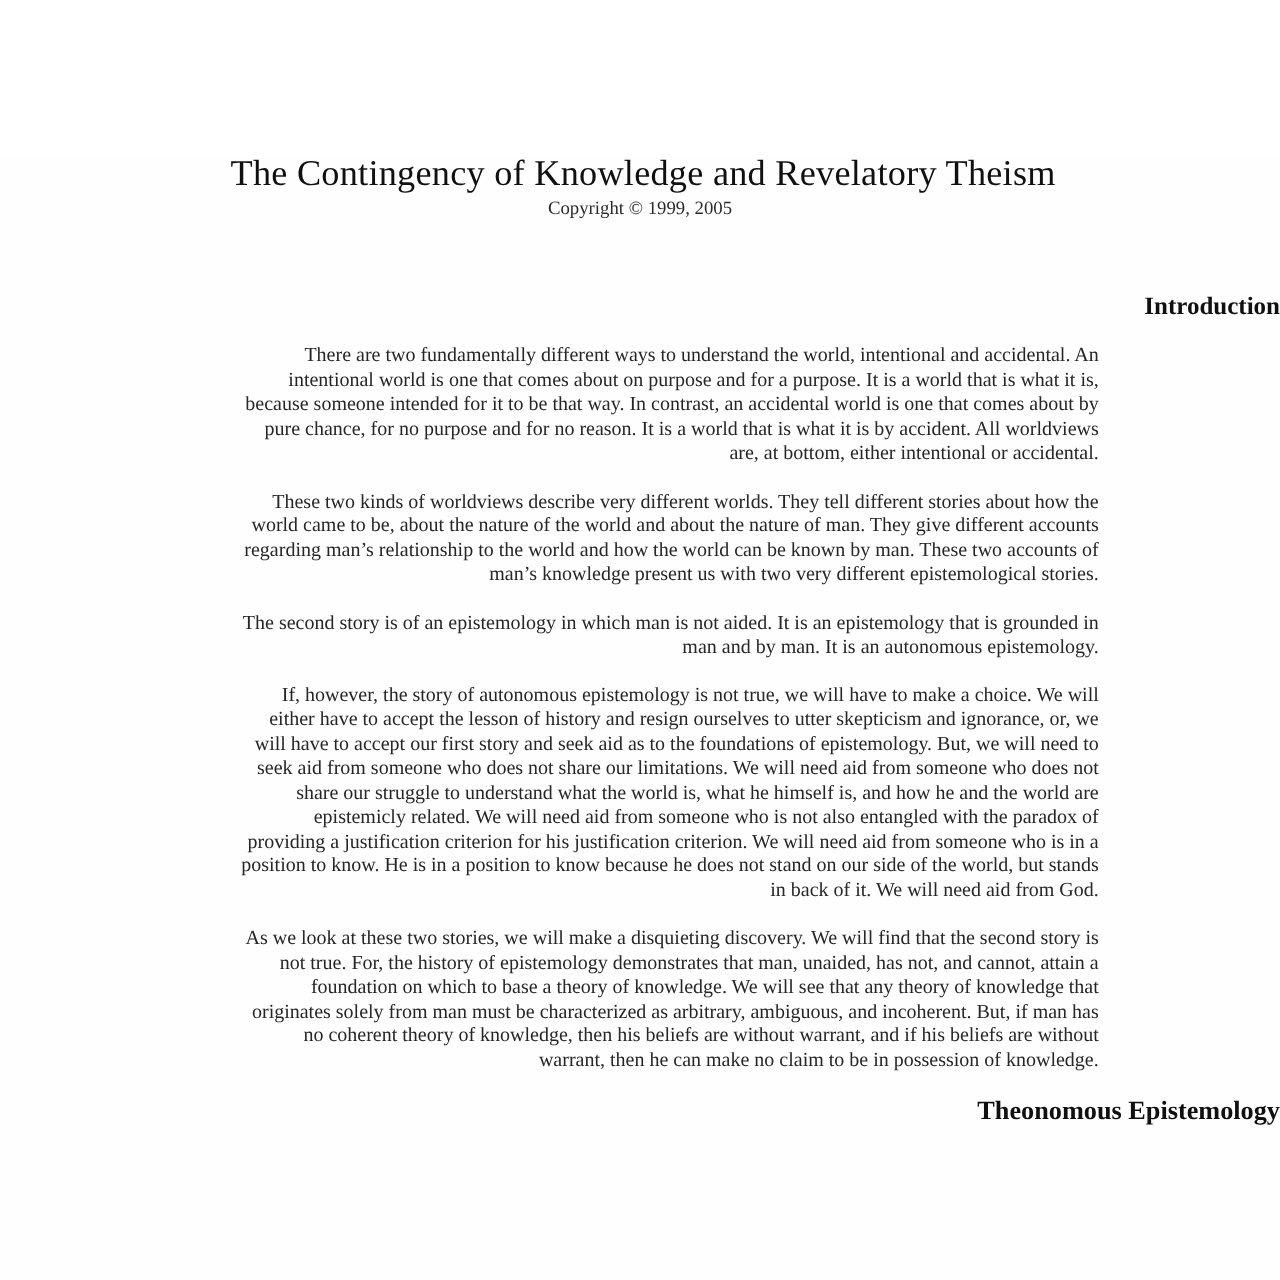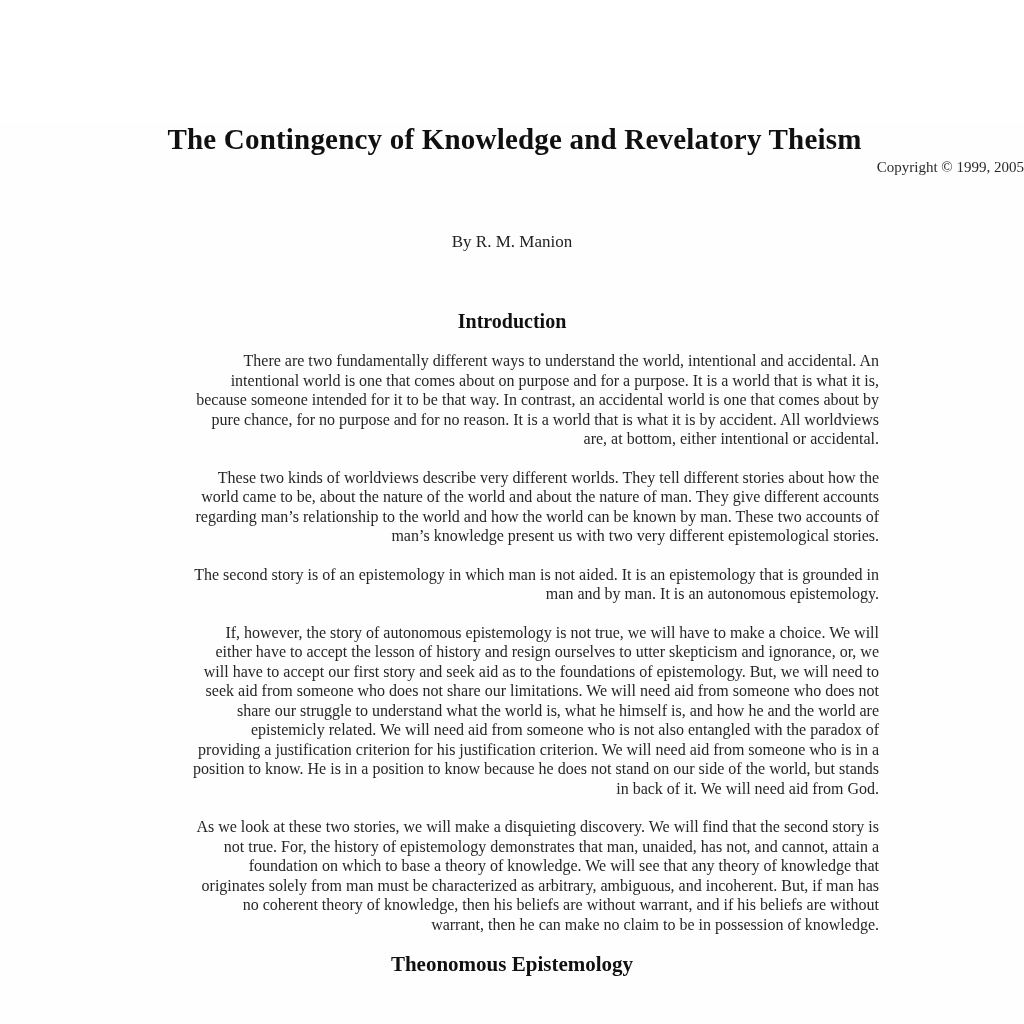--- a/index.html
+++ b/index.html
@@ -14,39 +14,39 @@
   .sheet {
     width: 1024px;
     height: 1024px;
     background: #fefefe;
     position: relative;
   }
   .doc-title {
     margin: 123px 0 0 5px;
     text-align: center;
     font-size: 29px;
-    font-weight: 700;
+    font-weight: 400;
     color: #101010;
     letter-spacing: 0.2px;
     line-height: 33px;
   }
   .copyright {
-    text-align: right;
+    text-align: center;
     font-size: 15px;
     margin-top: 3px;
     color: #2a2a2a;
   }
   .byline {
     text-align: center;
     font-size: 17px;
     margin-top: 56px;
     color: #222222;
   }
   .section-heading {
-    text-align: center;
+    text-align: right;
     font-size: 20px;
     font-weight: 700;
     margin: 58px 0 0 0;
     color: #101010;
     line-height: 23px;
   }
   .body-text {
     width: 734px;
     margin: 18px auto 0 auto;
     font-size: 16px;
@@ -65,21 +65,20 @@
 </style>
 </head>
 <body>
 
 <div class="sheet">
 
   <h1 class="doc-title">The Contingency of Knowledge and Revelatory Theism</h1>
 
   <div class="copyright">Copyright © 1999, 2005</div>
 
-  <div class="byline">By R. M. Manion</div>
 
   <h2 class="section-heading">Introduction</h2>
 
   <div class="body-text">
     <p> There are two fundamentally different ways to understand the world, intentional and accidental. An
 intentional world is one that comes about on purpose and for a purpose. It is a world that is what it is,
 because someone intended for it to be that way. In contrast, an accidental world is one that comes about by
 pure chance, for no purpose and for no reason. It is a world that is what it is by accident. All worldviews
 are, at bottom, either intentional or accidental.</p>
     <p> These two kinds of worldviews describe very different worlds. They tell different stories about how the

